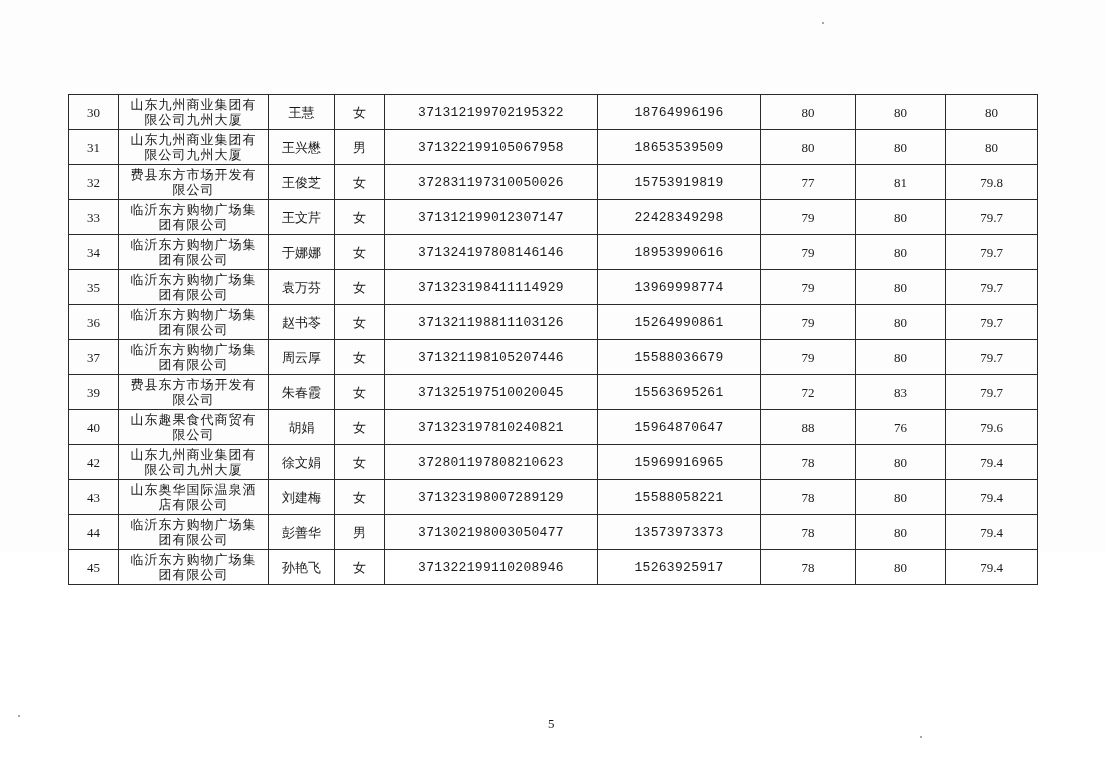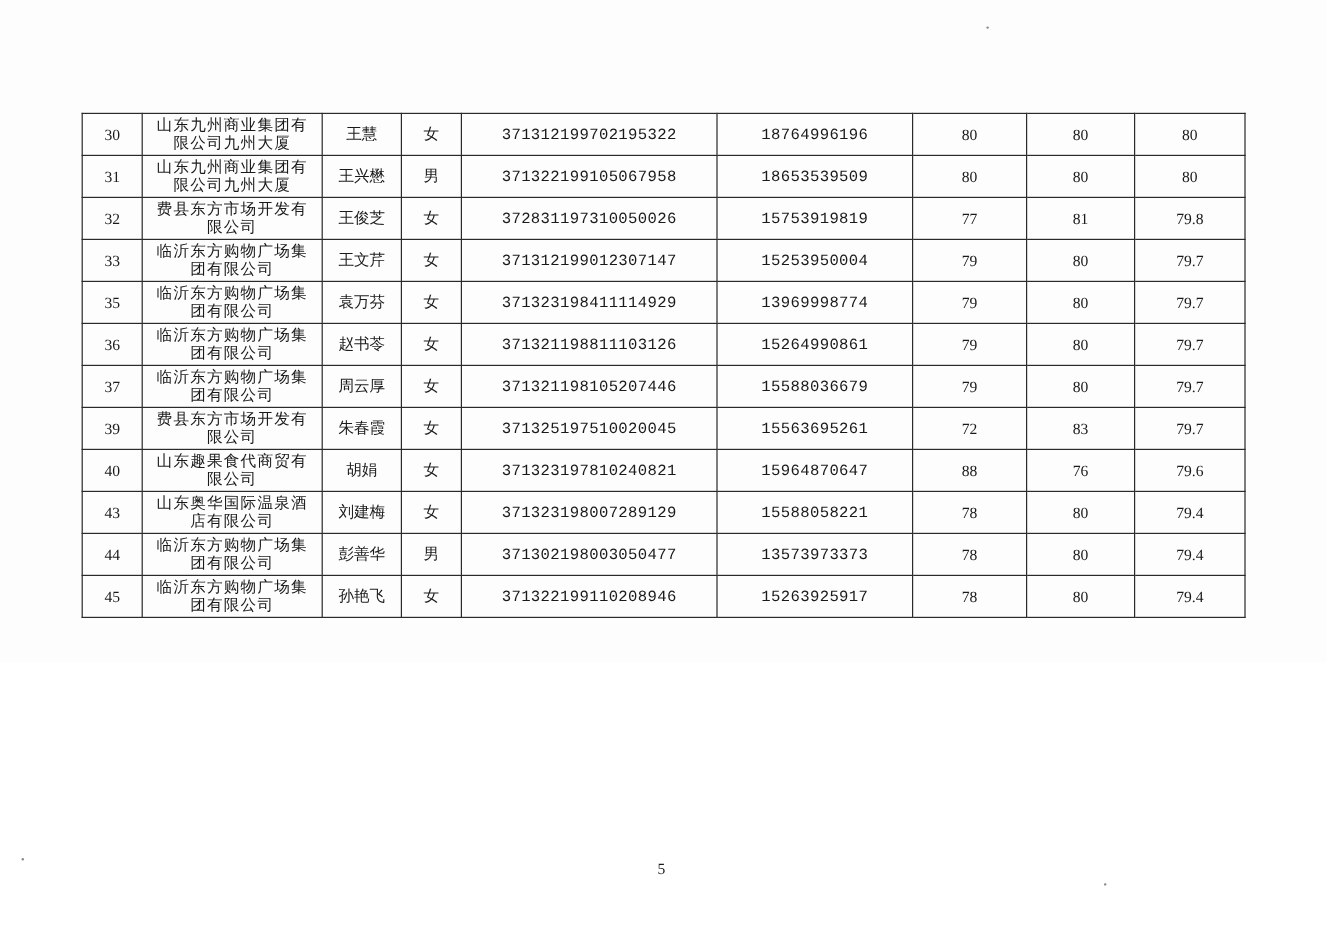--- a/index.html
+++ b/index.html
@@ -83,21 +83,35 @@
         </tr>
         <tr>
           <td class="num">33</td>
           <td class="org">
             <span>临沂东方购物广场集</span>
             <span>团有限公司</span>
           </td>
           <td>王文芹</td>
           <td>女</td>
           <td class="id">371312199012307147</td>
-          <td class="phone">15253950004</td>
+          <td class="phone">22428349298</td>
+          <td class="num">79</td>
+          <td class="num">80</td>
+          <td class="num">79.7</td>
+        </tr>
+        <tr>
+          <td class="num">34</td>
+          <td class="org">
+            <span>临沂东方购物广场集</span>
+            <span>团有限公司</span>
+          </td>
+          <td>于娜娜</td>
+          <td>女</td>
+          <td class="id">371324197808146146</td>
+          <td class="phone">18953990616</td>
           <td class="num">79</td>
           <td class="num">80</td>
           <td class="num">79.7</td>
         </tr>
         <tr>
           <td class="num">35</td>
           <td class="org">
             <span>临沂东方购物广场集</span>
             <span>团有限公司</span>
           </td>
@@ -159,20 +173,34 @@
           </td>
           <td>胡娟</td>
           <td>女</td>
           <td class="id">371323197810240821</td>
           <td class="phone">15964870647</td>
           <td class="num">88</td>
           <td class="num">76</td>
           <td class="num">79.6</td>
         </tr>
         <tr>
+          <td class="num">42</td>
+          <td class="org">
+            <span>山东九州商业集团有</span>
+            <span>限公司九州大厦</span>
+          </td>
+          <td>徐文娟</td>
+          <td>女</td>
+          <td class="id">372801197808210623</td>
+          <td class="phone">15969916965</td>
+          <td class="num">78</td>
+          <td class="num">80</td>
+          <td class="num">79.4</td>
+        </tr>
+        <tr>
           <td class="num">43</td>
           <td class="org">
             <span>山东奥华国际温泉酒</span>
             <span>店有限公司</span>
           </td>
           <td>刘建梅</td>
           <td>女</td>
           <td class="id">371323198007289129</td>
           <td class="phone">15588058221</td>
           <td class="num">78</td>

